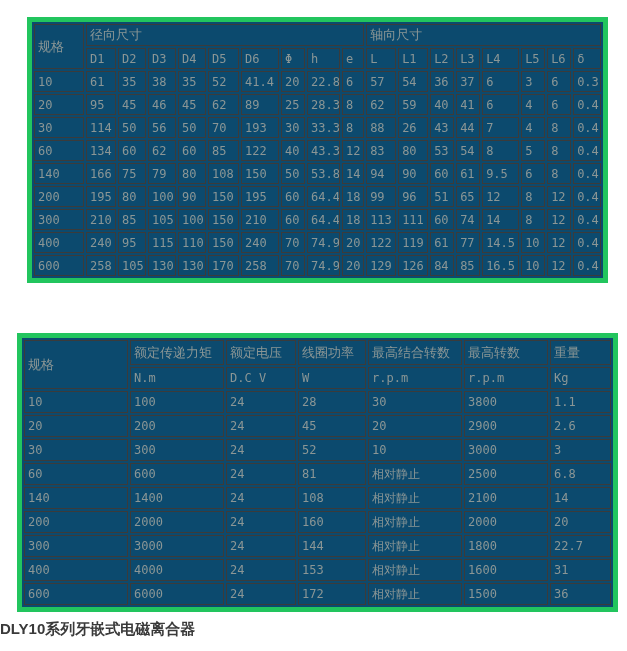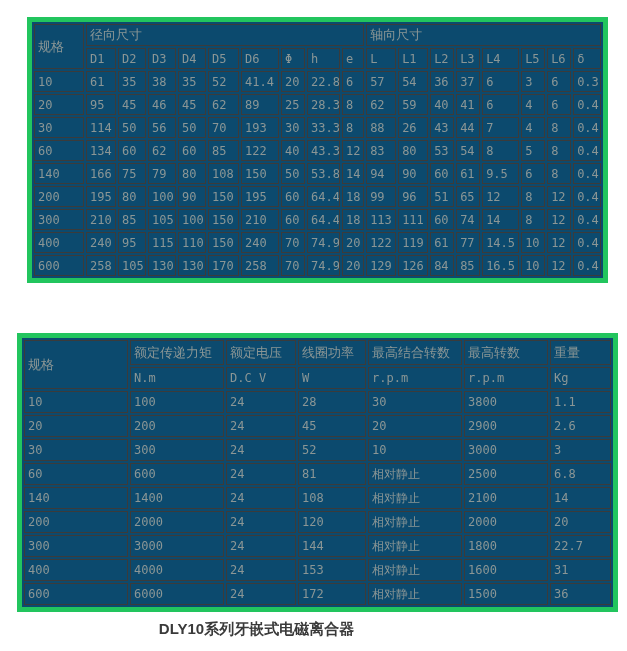--- a/index.html
+++ b/index.html
@@ -31,21 +31,21 @@
     overflow: hidden;
   }
   th.cn { font-size: 13px; }
   #dims-table  { left: 27px; top: 17px;  width: 573px; }
   #elec-table  { left: 17px; top: 333px; width: 593px; }
   #elec-table th, #elec-table td { height: 22px; }
   #elec-table th.cn { height: 25px; }
   .caption {
     position: absolute;
     left: 0; top: 620px; width: 513px;
-    text-align: center;
+    text-align: left;
     font-family: "Liberation Sans", sans-serif;
     font-weight: bold;
     font-size: 15px;
     color: #3a3a3a;
   }
 </style>
 </head>
 <body>
 
 <table id="dims-table">
@@ -347,21 +347,21 @@
         <td class="">24</td>
         <td class="">108</td>
         <td class="">相对静止</td>
         <td class="">2100</td>
         <td class="">14</td>
       </tr>
       <tr>
         <td class="">200</td>
         <td class="">2000</td>
         <td class="">24</td>
-        <td class="">120</td>
+        <td class="">160</td>
         <td class="">相对静止</td>
         <td class="">2000</td>
         <td class="">20</td>
       </tr>
       <tr>
         <td class="">300</td>
         <td class="">3000</td>
         <td class="">24</td>
         <td class="">144</td>
         <td class="">相对静止</td>

